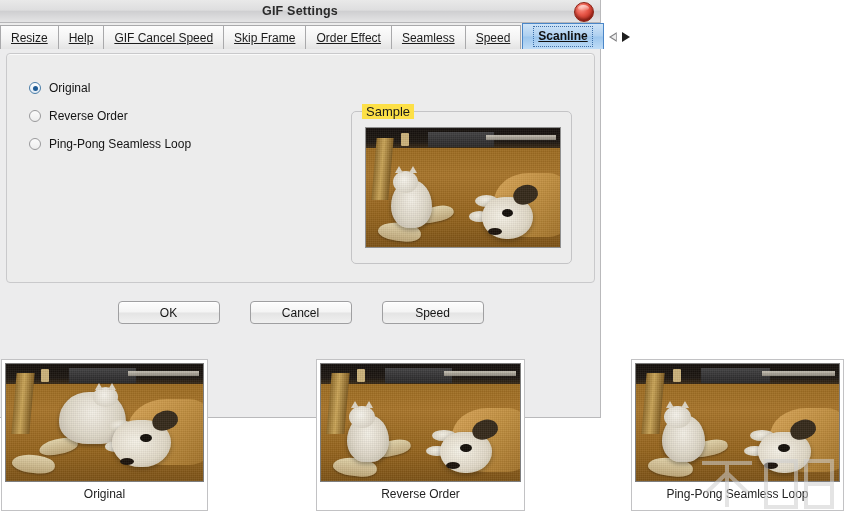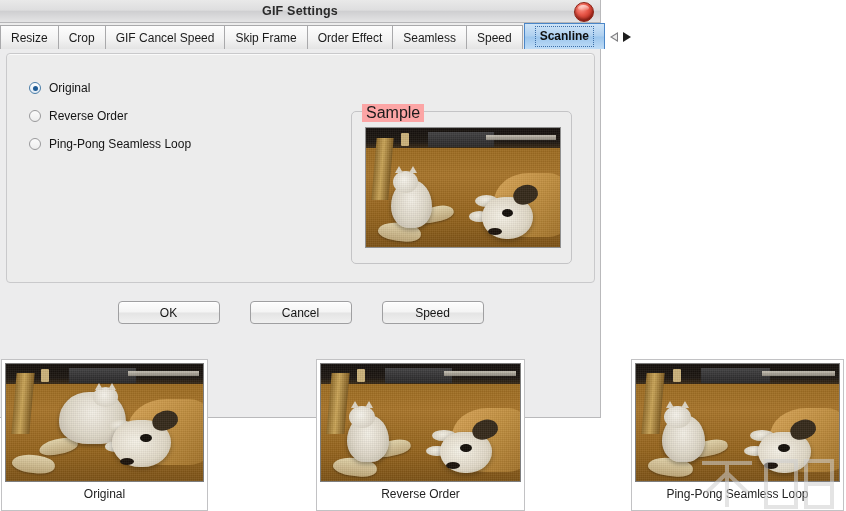--- a/index.html
+++ b/index.html
@@ -54,21 +54,21 @@
     height:24px;line-height:24px;
     padding:0 10px;
     font-size:12px;color:#1b1b1b;
     background:linear-gradient(to bottom,#fdfdfd 0%,#f3f3f3 55%,#e4e4e4 100%);
     border:1px solid #a9a9ab;
     border-bottom:none;
     border-left:none;
     box-sizing:border-box;
     white-space:nowrap;
     cursor:pointer;
-    display:flex;align-items:center;
+    display:flex;align-items:center;text-decoration:underline;
   }
   .tab:first-child{border-left:1px solid #a9a9ab;}
   .tab.active{
     height:26px;line-height:26px;
     font-weight:bold;
     color:#101010;
     background:linear-gradient(to bottom,#cfe4f7 0%,#aed0f0 48%,#9cc6ed 52%,#bfdcf6 100%);
     border:1px solid #4a86c8;
     border-bottom:none;
     margin-left:1px;
@@ -133,22 +133,22 @@
   }
   .radio-label{margin-left:8px;font-size:12px;color:#141414;white-space:nowrap;}
 
   
   .groupbox{
     position:absolute;left:344px;top:57px;width:221px;height:153px;
     border:1px solid #c4c4c6;border-radius:5px;
     box-sizing:border-box;
   }
   .group-legend{
-    position:absolute;left:10px;top:-8px;background:#fca5a5;
-    padding:0 4px;font-size:16px;color:#1b1b1b;text-align:center;
+    position:absolute;left:10px;top:-8px;background:#fde047;
+    padding:0 4px;font-size:13px;color:#1b1b1b;text-align:center;
   }
   .sample-img{
     position:absolute;left:13px;top:15px;width:196px;height:121px;
     border:1px solid #8f8f8f;
     box-sizing:border-box;
     overflow:hidden;
   }
 
   
   .photo{position:relative;width:100%;height:100%;overflow:hidden;background:#8d5f1d;}
@@ -312,21 +312,21 @@
   <div class="titlebar">
     <span class="title-text">GIF Settings</span>
     <div class="close-btn"></div>
   </div>
 
   <div class="tabstrip">
     <div class="tab">
       <span>Resize</span>
     </div>
     <div class="tab">
-      <span>Crop</span>
+      <span>Help</span>
     </div>
     <div class="tab">
       <span>GIF Cancel Speed</span>
     </div>
     <div class="tab">
       <span>Skip Frame</span>
     </div>
     <div class="tab">
       <span>Order Effect</span>
     </div>

